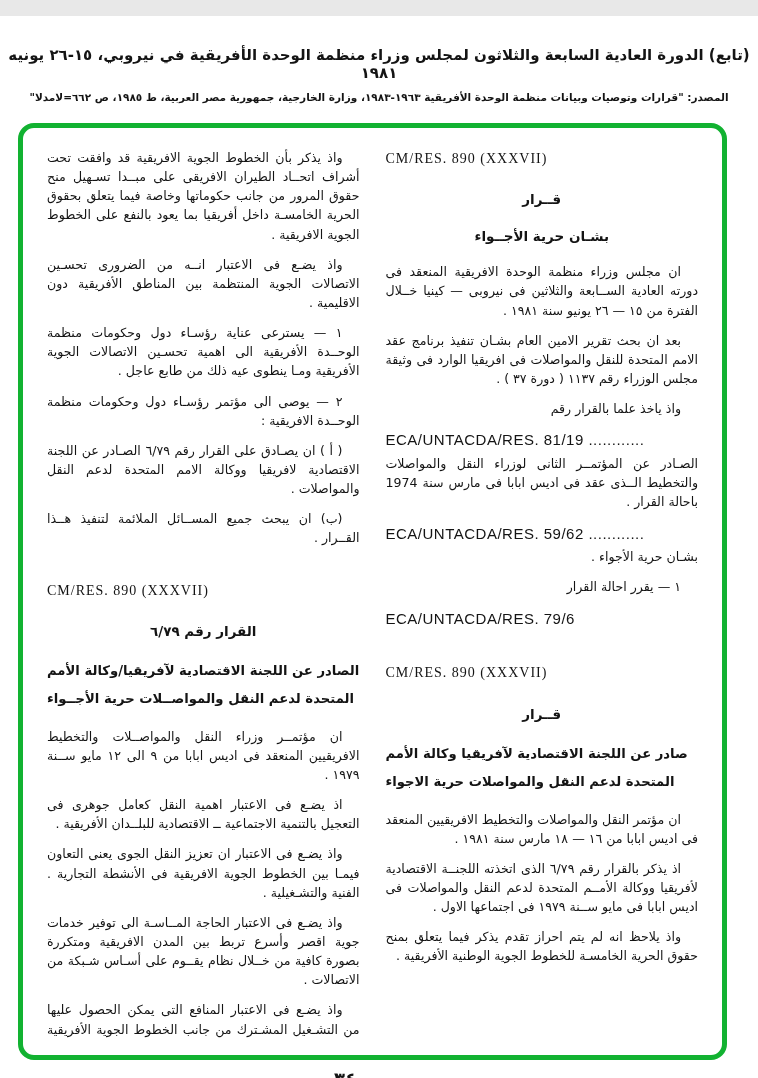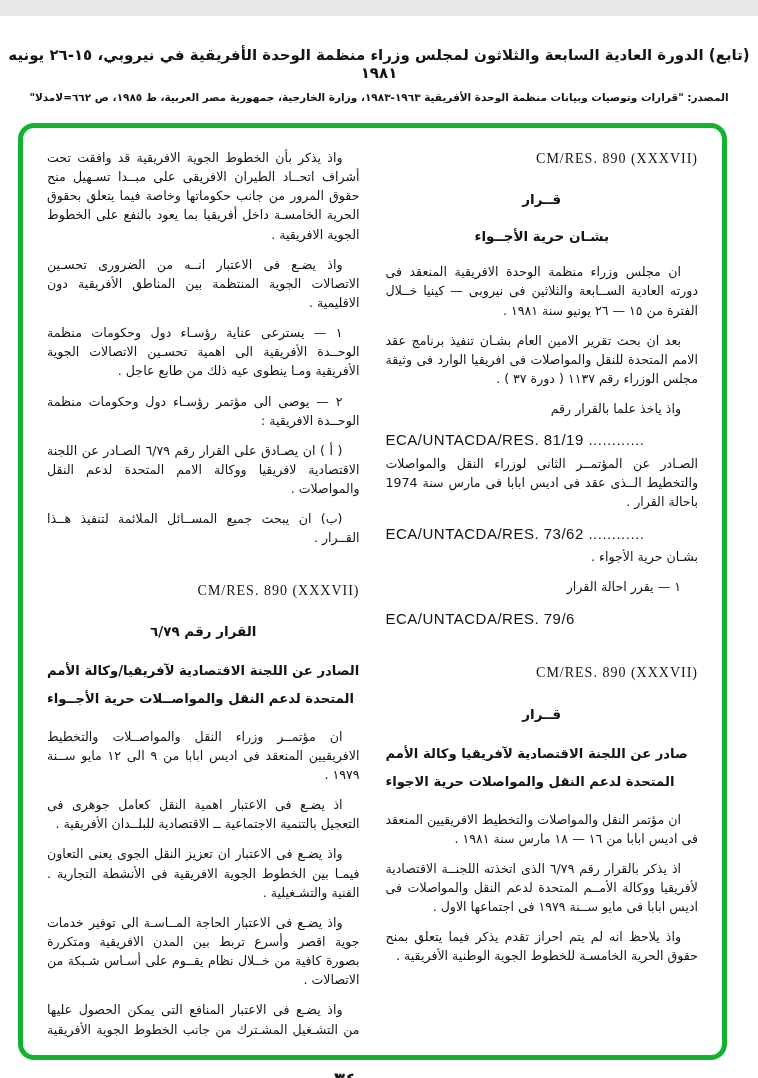--- a/index.html
+++ b/index.html
@@ -42,21 +42,21 @@
   .blk { font-size: 12.6px; line-height: 1.52; }
   .blk.para {
     text-align: justify; text-indent: 17px;
     margin-bottom: 11px;
   }
   .blk.para-cont {
     text-align: justify; text-indent: 0;
     margin-bottom: 11px;
   }
   .blk.code {
-    direction: ltr; text-align: right;
+    direction: ltr; text-align: left;
     font-family: "Liberation Serif", "DejaVu Serif", serif;
     font-size: 14px; letter-spacing: 1px;
     margin: 32px 0 20px 0;
   }
   .col .blk.code:first-child { margin-top: 0; }
   .blk.ref {
     direction: ltr; text-align: left;
     font-family: Liberation Sans, sans-serif;
     font-size: 15px; letter-spacing: 0.5px;
     margin-bottom: 2px;
@@ -90,21 +90,21 @@
     <div class="columns">
       <div class="col">
           <div class="blk code">CM/RES. 890 (XXXVII)</div>
           <div class="blk heading">قــرار</div>
           <div class="blk heading">بشـان حرية الأجــواء</div>
           <div class="blk para">ان مجلس وزراء منظمة الوحدة الافريقية المنعقد فى دورته العادية الســابعة والثلاثين فى نيروبى — كينيا خــلال الفترة من ١٥ — ٢٦ يونيو سنة ١٩٨١ .</div>
           <div class="blk para">بعد ان بحث تقرير الامين العام بشـان تنفيذ برنامج عقد الامم المتحدة للنقل والمواصلات فى افريقيا الوارد فى وثيقة مجلس الوزراء رقم ١١٣٧ ( دورة ٣٧ ) .</div>
           <div class="blk para">واذ ياخذ علما بالقرار رقم</div>
           <div class="blk ref">ECA/UNTACDA/RES. 81/19 ............</div>
           <div class="blk para-cont">الصـادر عن المؤتمــر الثانى لوزراء النقل والمواصلات والتخطيط الــذى عقد فى اديس ابابا فى مارس سنة 1974 باحالة القرار .</div>
-          <div class="blk ref">ECA/UNTACDA/RES. 73/62 ............</div>
+          <div class="blk ref">ECA/UNTACDA/RES. 59/62 ............</div>
           <div class="blk para-cont">بشـان حرية الأجواء .</div>
           <div class="blk para">١ — يقرر احالة القرار</div>
           <div class="blk ref">ECA/UNTACDA/RES. 79/6</div>
           <div class="blk code">CM/RES. 890 (XXXVII)</div>
           <div class="blk heading">قــرار</div>
           <div class="blk heading2">صادر عن اللجنة الاقتصادية لآفريقيا وكالة الأمم
 المتحدة لدعم النقل والمواصلات حرية الاجواء</div>
           <div class="blk para">ان مؤتمر النقل والمواصلات والتخطيط الافريقيين المنعقد فى اديس ابابا من ١٦ — ١٨ مارس سنة ١٩٨١ .</div>
           <div class="blk para">اذ يذكر بالقرار رقم ٦/٧٩ الذى اتخذته اللجنــة الاقتصادية لأفريقيا ووكالة الأمــم المتحدة لدعم النقل والمواصلات فى اديس ابابا فى مايو ســنة ١٩٧٩ فى اجتماعها الاول .</div>
           <div class="blk para">واذ يلاحظ انه لم يتم احراز تقدم يذكر فيما يتعلق بمنح حقوق الحرية الخامسـة للخطوط الجوية الوطنية الأفريقية .</div>

